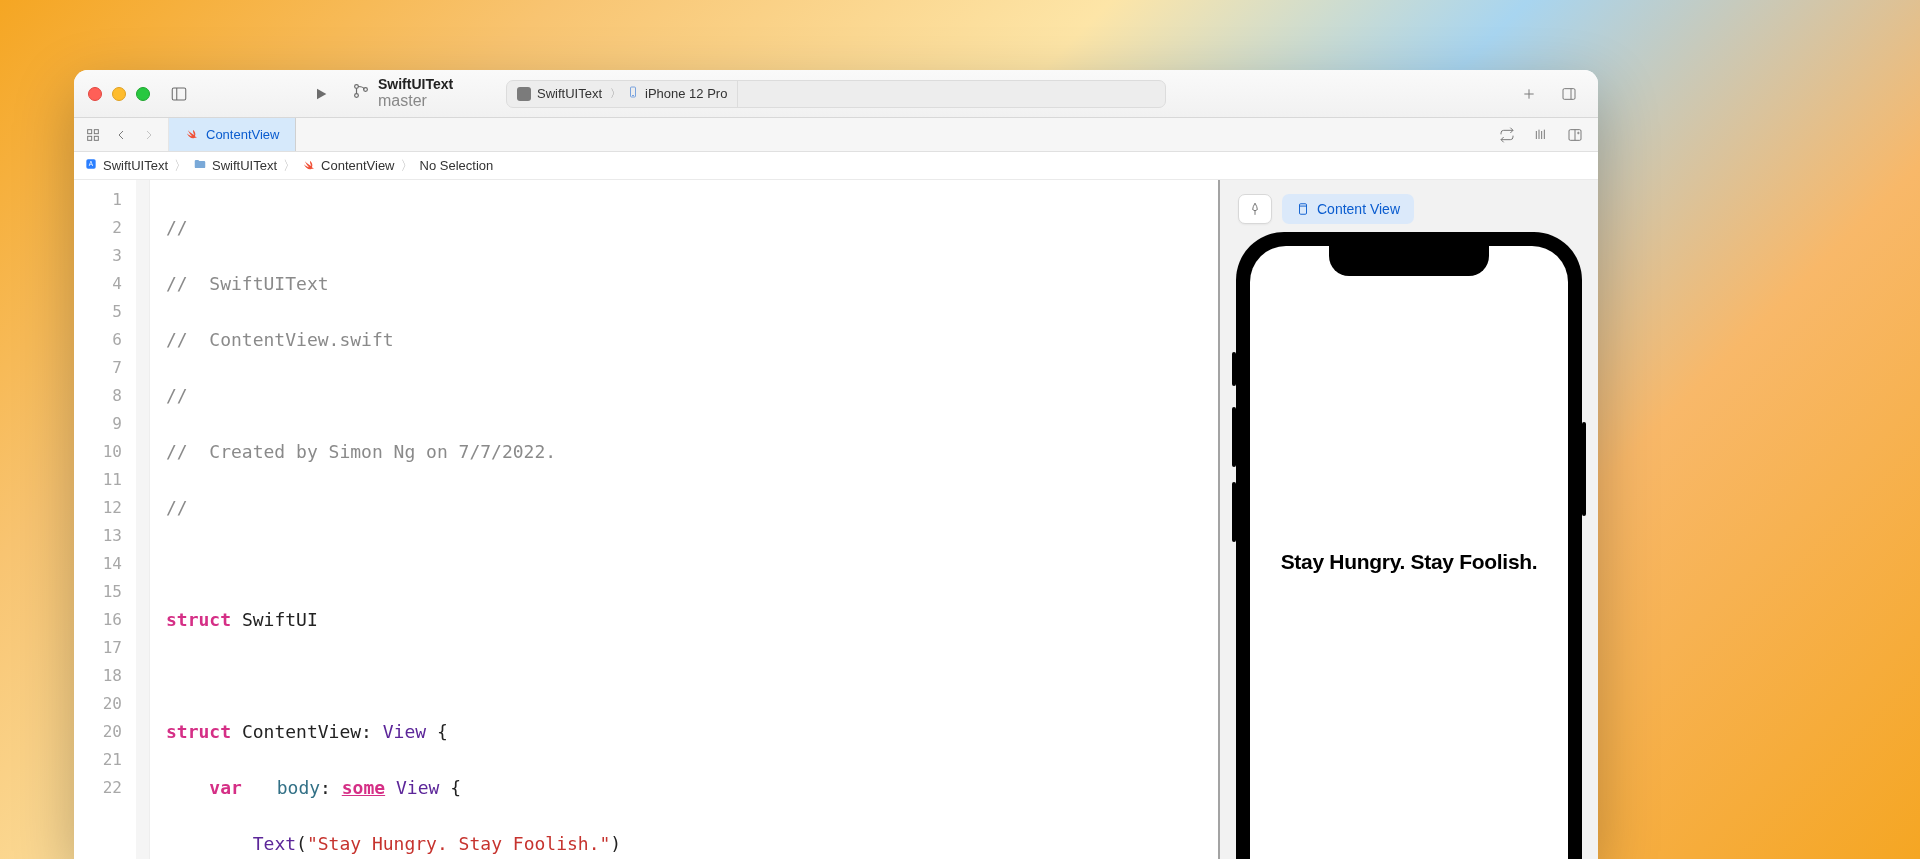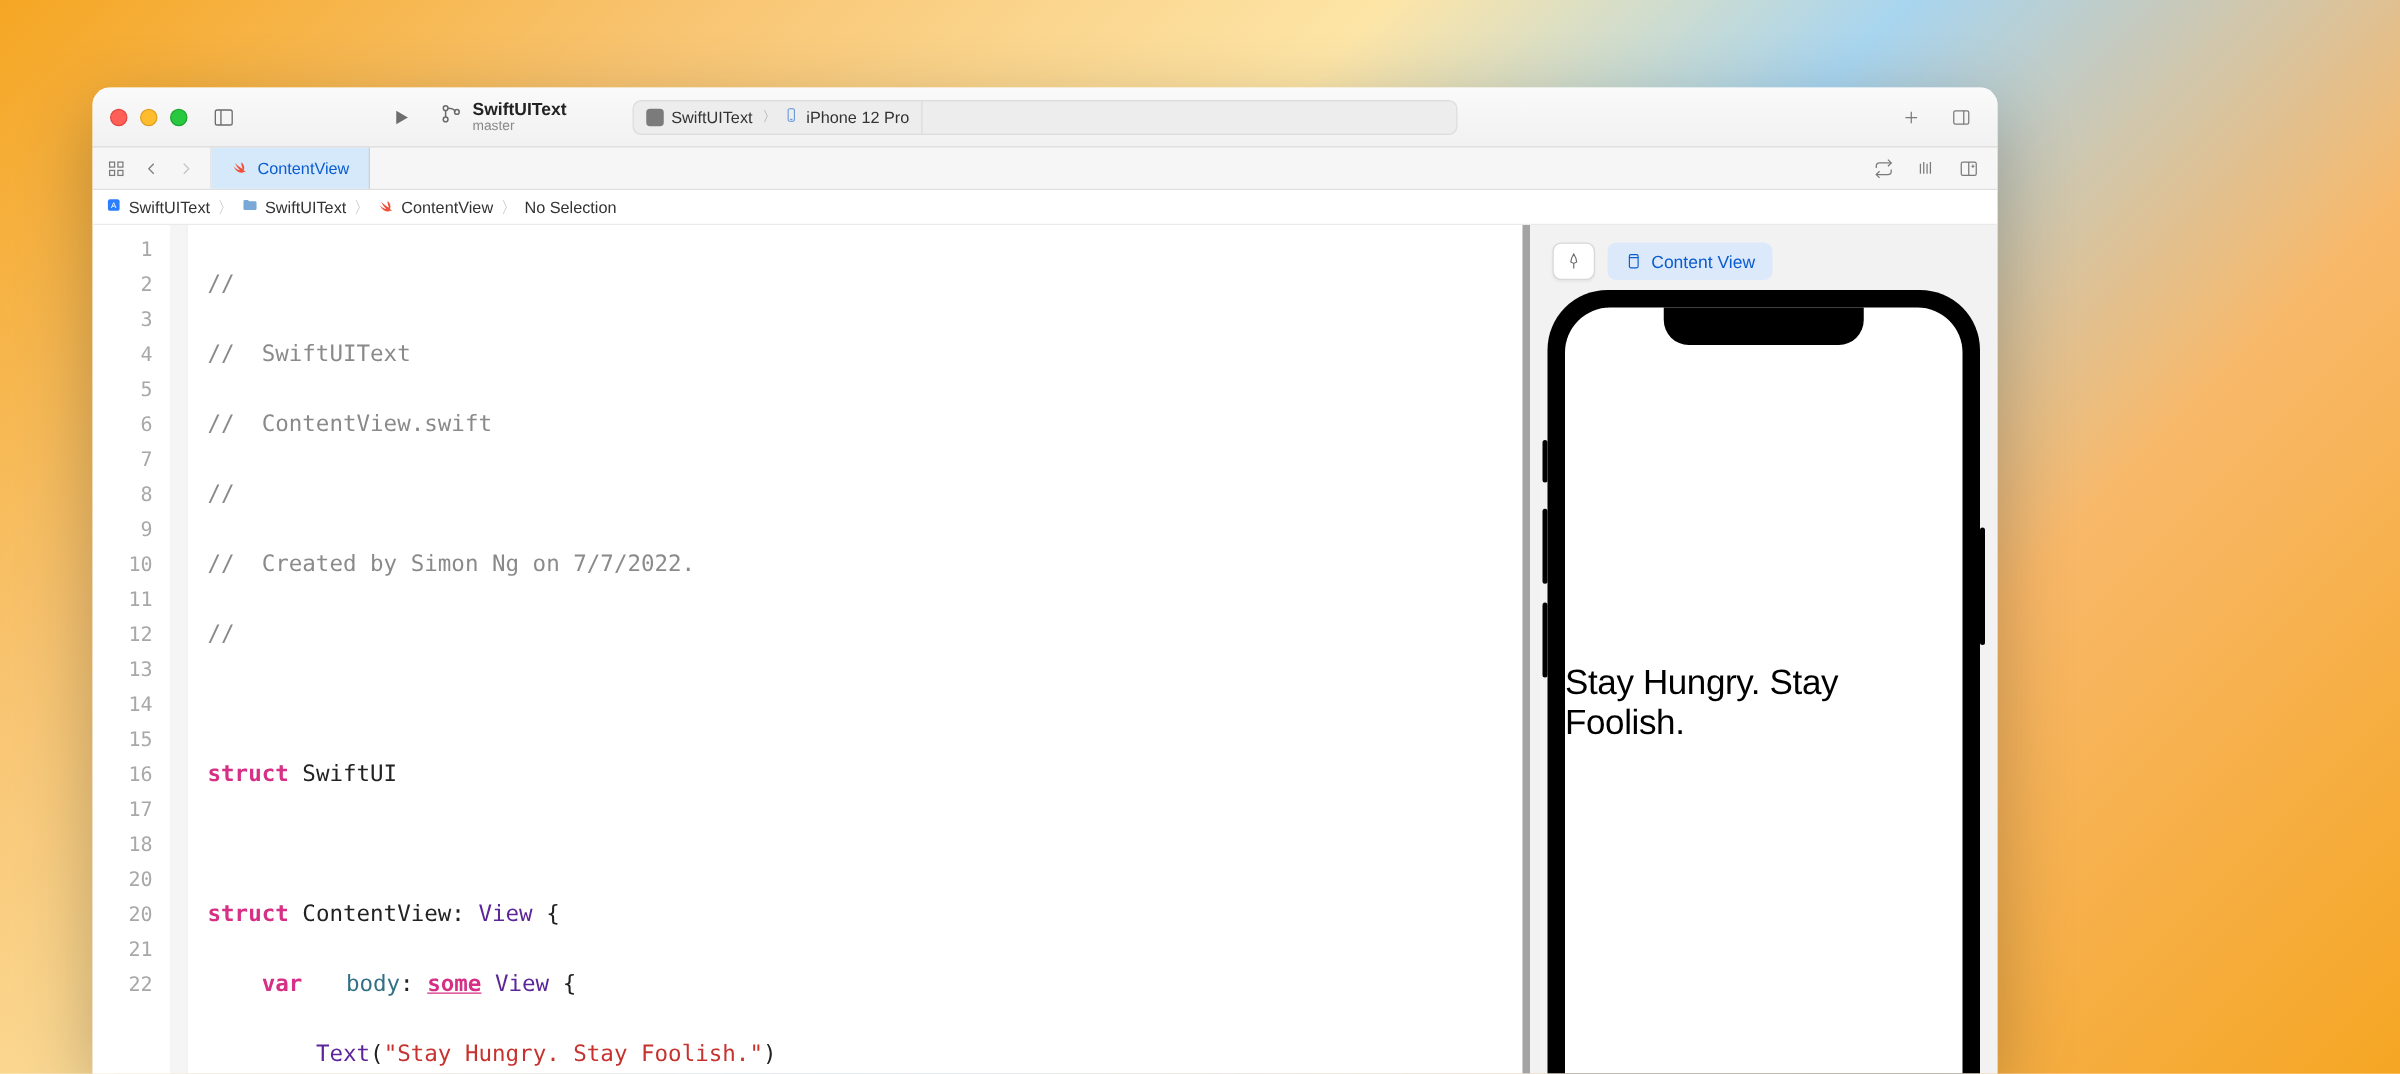--- a/index.html
+++ b/index.html
@@ -49,21 +49,21 @@
   }
   .sidebar-toggle svg, .right-icons svg { width:18px; height:18px; stroke:#6b6b6b; fill:none; stroke-width:1.4; }
 
   .run-button { width: 26px; height: 26px; display:flex; align-items:center; justify-content:center; margin-left: 100px; }
   .run-button svg { width:16px; height:16px; }
 
   .scheme-cluster { display:flex; align-items:center; gap:8px; margin-left:4px; }
   .branch-icon svg { width:18px; height:18px; stroke:#6b6b6b; fill:none; stroke-width:1.6; }
   .scheme-title { display:flex; flex-direction:column; line-height:1.1; }
   .scheme-title .name { font-weight:600; font-size:14px; color:#222; }
-  .scheme-title .branch { font-size:11px; color:#888; }
+  .scheme-title .branch { font-size:16px; color:#888; }
 
   .capsule {
     position: absolute;
     left: 50%;
     transform: translateX(-50%);
     display:flex; align-items:center;
     height: 28px;
     background: #ededed;
     border: 1px solid #dcdcdc;
     border-radius: 7px;
@@ -159,21 +159,21 @@
   .c-kw2 { color:#d52f86; font-weight:600;text-decoration:underline; }
   .c-type { color:#5c2699; }
   .c-type2 { color:#327086;margin-left:24px; }
   .c-str { color:#c6332e; }
   .c-punct { color:#222; }
 
   
   .preview {
     flex:1;
     background:#f2f2f2;
-    border-left:6px solid #a3a3a3;
+    border-left:2px solid #a3a3a3;
     position:relative;
     overflow:hidden;
   }
   .preview-controls {
     position:absolute;
     top:14px; left:18px;
     display:flex; gap:10px;
     align-items:center;
   }
   .pin-btn {
@@ -227,22 +227,22 @@
     background:#000;
     border-radius: 0 0 20px 20px;
   }
   .side-btn { position:absolute; background:#000; border-radius:3px; }
   .sb-left-1 { left:-4px; top:120px; width:4px; height:34px; }
   .sb-left-2 { left:-4px; top:175px; width:4px; height:60px; }
   .sb-left-3 { left:-4px; top:250px; width:4px; height:60px; }
   .sb-right  { right:-4px; top:190px; width:4px; height:94px; }
 
   .phone-text {
-    font-size: 28px;
-    font-weight: 400;
+    font-size: 21px;
+    font-weight: 700;
     color:#000;
     letter-spacing: -0.3px;
     margin-top: -60px;
   }
 
   .grid-icon svg, .nav-arrow svg, .switch-icon svg, .cols-icon svg, .plus-icon svg, .panel-icon svg { width:16px; height:16px; stroke:#7a7a7a; fill:none; stroke-width:1.5; }
 </style>
 </head>
 <body>
 

